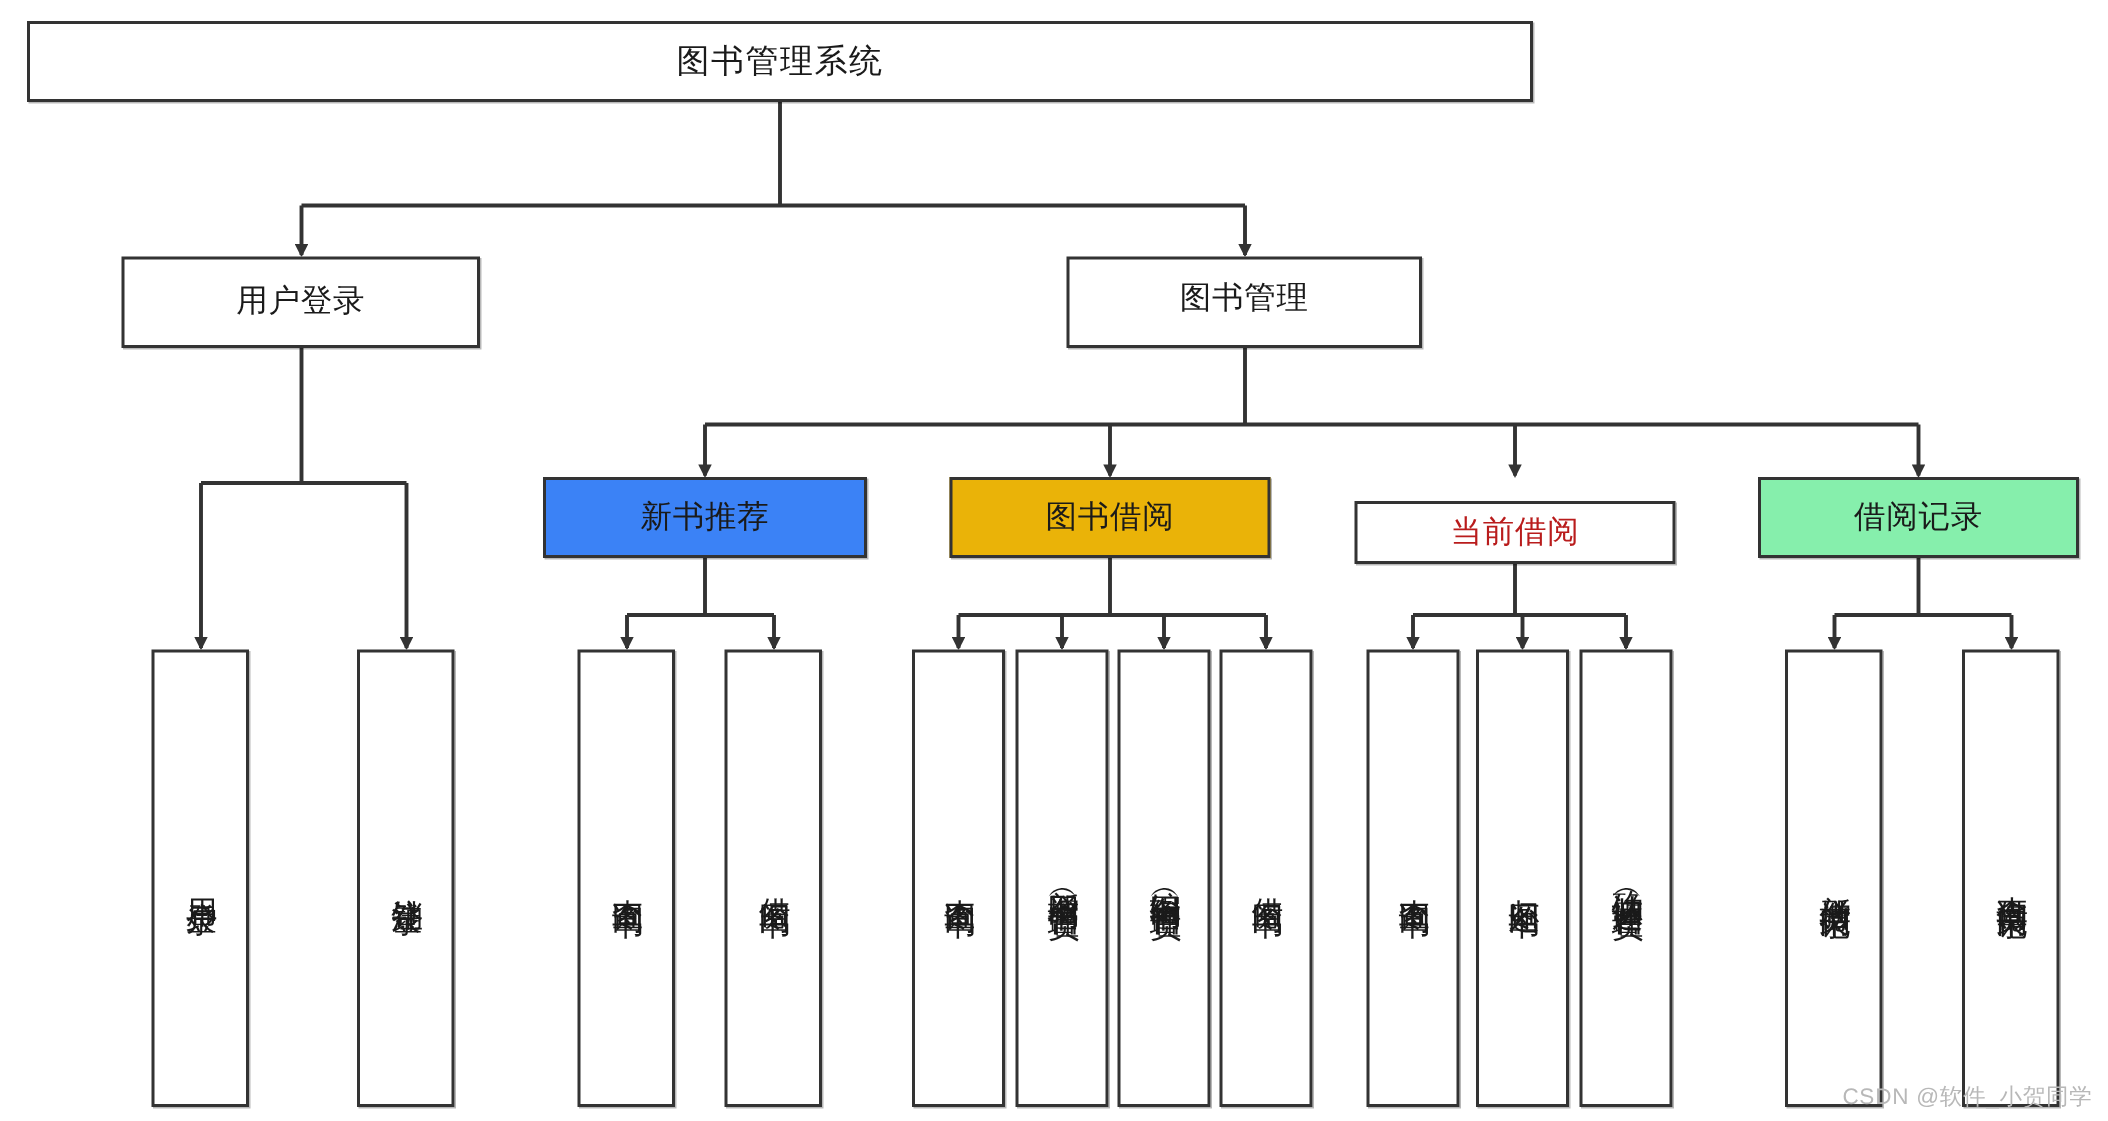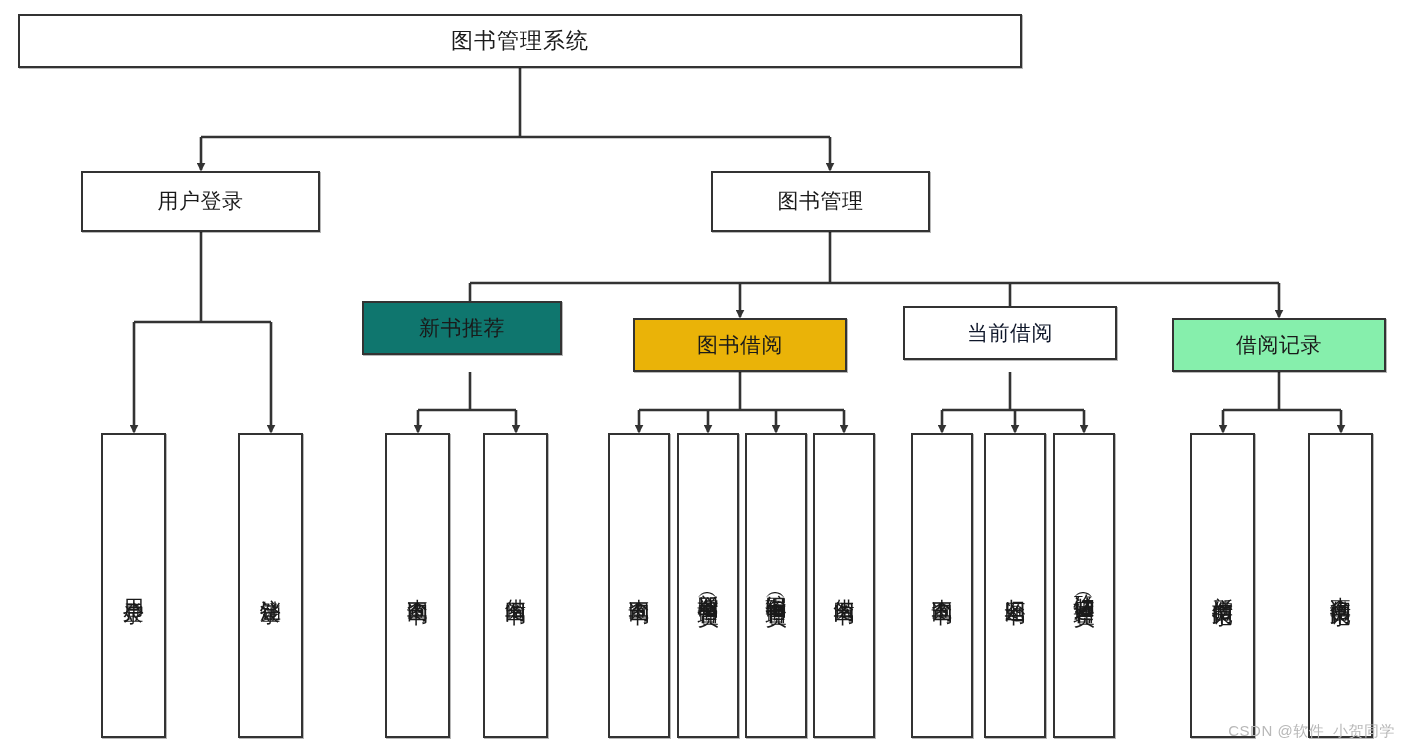--- a/index.html
+++ b/index.html
@@ -121,30 +121,30 @@
       </g>
   </svg>
 
   <div id="node-layer">
       <div class="node horizontal root" style="left: 18px; top: 14px; width: 1004px; height: 54px; border-color: rgb(51, 51, 51); background: rgb(255, 255, 255); color: rgb(26, 26, 26);">
         <span class="node-label">图书管理系统</span>
       </div>
       <div class="node horizontal" style="left: 81px; top: 171px; width: 239px; height: 61px; border-color: rgb(51, 51, 51); background: rgb(255, 255, 255); color: rgb(26, 26, 26);">
         <span class="node-label">用户登录</span>
       </div>
-      <div class="node horizontal" style="left: 711px; top: 171px; width: 219px; height: 61px; border-color: rgb(51, 51, 51); background: rgb(255, 255, 255); color: rgb(26, 26, 26);">
+      <div class="node horizontal" style="left: 711px; top: 171px; width: 237px; height: 61px; border-color: rgb(51, 51, 51); background: rgb(255, 255, 255); color: rgb(26, 26, 26); font-family: Liberation Mono, monospace;">
         <span class="node-label">图书管理</span>
       </div>
-      <div class="node horizontal" style="left: 362px; top: 301px; width: 200px; height: 54px; border-color: rgb(51, 51, 51); background: #0f766e; color: rgb(26, 26, 26);">
+      <div class="node horizontal" style="left: 362px; top: 318px; width: 216px; height: 54px; border-color: rgb(51, 51, 51); background: #3b82f6; color: rgb(26, 26, 26);">
         <span class="node-label">新书推荐</span>
       </div>
       <div class="node horizontal" style="left: 633px; top: 318px; width: 214px; height: 54px; border-color: rgb(51, 51, 51); background: #eab308; color: rgb(26, 26, 26);">
         <span class="node-label">图书借阅</span>
       </div>
-      <div class="node horizontal" style="left: 903px; top: 306px; width: 214px; height: 54px; border-color: rgb(51, 51, 51); background: rgb(255, 255, 255); color: #0f172a;">
+      <div class="node horizontal" style="left: 903px; top: 334px; width: 214px; height: 42px; border-color: rgb(51, 51, 51); background: rgb(255, 255, 255); color: #b91c1c;">
         <span class="node-label">当前借阅</span>
       </div>
       <div class="node horizontal" style="left: 1172px; top: 318px; width: 214px; height: 54px; border-color: rgb(51, 51, 51); background: #86efac; color: rgb(26, 26, 26);">
         <span class="node-label">借阅记录</span>
       </div>
       <div class="node vertical" style="left: 101px; top: 433px; width: 65px; height: 305px; border-color: rgb(51, 51, 51); background: rgb(255, 255, 255); color: rgb(26, 26, 26);">
         <span class="node-label">用户登录</span>
       </div>
       <div class="node vertical" style="left: 238px; top: 433px; width: 65px; height: 305px; border-color: rgb(51, 51, 51); background: rgb(255, 255, 255); color: rgb(26, 26, 26);">
         <span class="node-label">注销登录</span>

